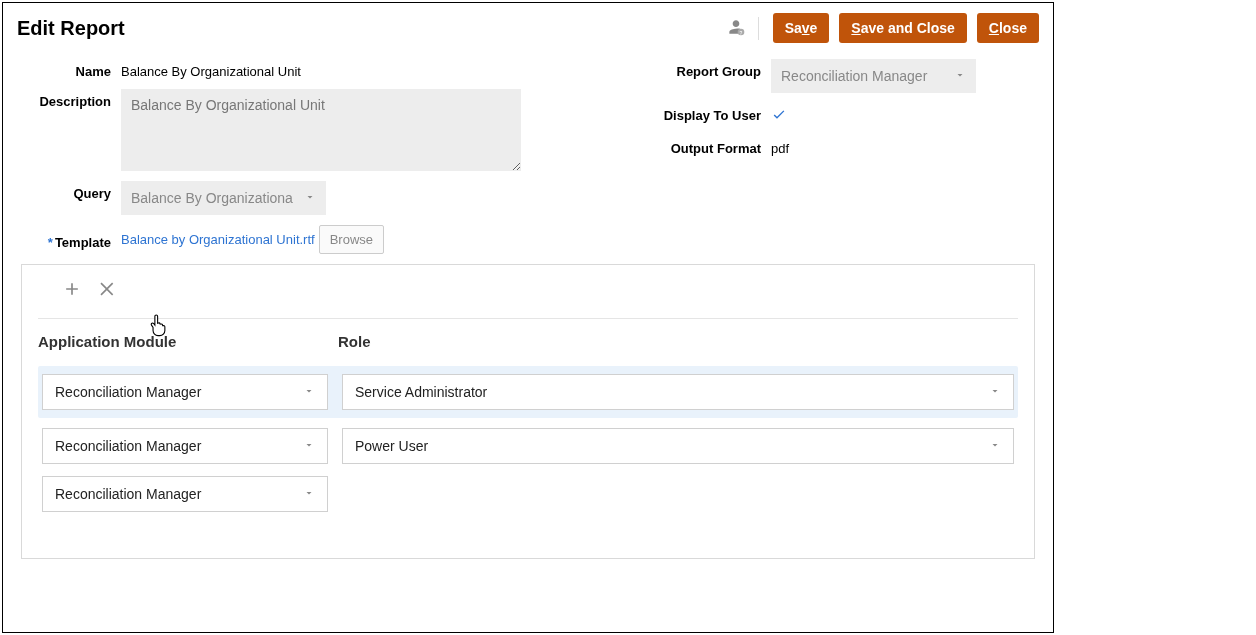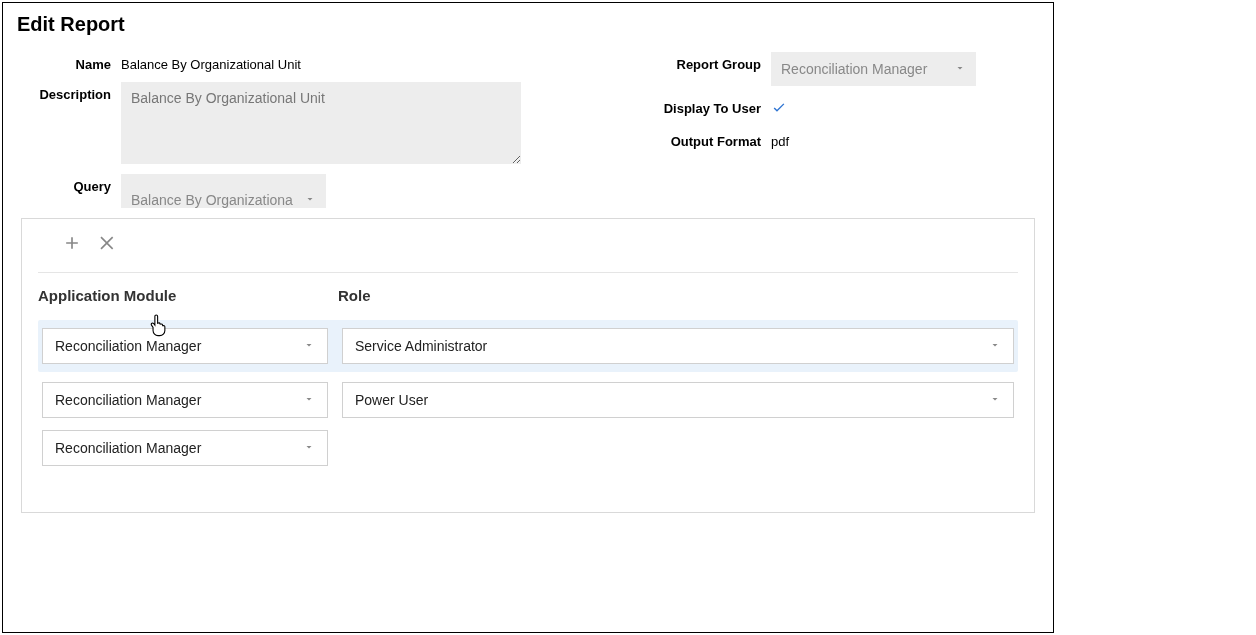--- a/index.html
+++ b/index.html
@@ -93,21 +93,21 @@
   .select-disabled {
     display: flex;
     align-items: center;
     justify-content: space-between;
     background: #ededed;
     height: 34px;
     padding: 0 10px;
     color: #888;
     font-size: 14px;
   }
-  .select-disabled.query { width: 205px; align-items: flex-end; }
+  .select-disabled.query { width: 205px; }
   .select-disabled.rg { width: 205px; }
   .chev svg { fill: #888; }
   .req { color: #2e74d2; font-weight: bold; margin-right: 2px; }
   .template-link { color: #2e74d2; font-size: 13px; }
   .browse-btn {
     border: 1px solid #ccc;
     background: #fafafa;
     color: #888;
     padding: 6px 10px;
     font-size: 13px;
@@ -181,40 +181,57 @@
   .dd.role { flex: 1; margin-right: 4px; }
   .dd .chev svg { fill: #888; }
 </style>
 </head>
 <body>
 
 <div class="frame">
 
   <div class="header">
     <div class="title">Edit Report</div>
+    <div class="header-right">
+      <span class="user-icon">
+        <svg width="20" height="20" viewBox="0 0 24 24">
+            <path fill="#888" d="M12 12c2.2 0 4-1.8 4-4s-1.8-4-4-4-4 1.8-4 4 1.8 4 4 4zm0 2c-2.7 0-8 1.3-8 4v2h12.2a5 5 0 0 1-.2-1.5c0-1.6.8-3 2-3.9C15.6 13.6 13.4 14 12 14z"></path>
+            <circle cx="18" cy="18" r="4" fill="#aaa"></circle>
+            <text x="18" y="21" font-size="6" text-anchor="middle" fill="#fff">?</text>
+          </svg>
+      </span>
+      <button class="btn"><span>Sa</span><span class="u">v</span><span>e</span></button>
+      <button class="btn"><span class="u">S</span><span>ave and Close</span></button>
+      <button class="btn"><span class="u">C</span><span>lose</span></button>
+    </div>
   </div>
 
   <div class="form-area">
     <div class="col-left">
       <div class="row">
         <div class="lbl">Name</div>
         <div class="val">Balance By Organizational Unit</div>
       </div>
       <div class="row">
         <div class="lbl">Description</div>
         <textarea class="desc-ta" style="">Balance By Organizational Unit</textarea>
       </div>
       <div class="row">
         <div class="lbl">Query</div>
         <div class="select-disabled query">
           <span>Balance By Organizationa</span>
           <span class="chev"><svg width="12" height="12" viewBox="0 0 24 24">
                 <path d="M7 10l5 5 5-5z"></path>
               </svg></span>
         </div>
+      </div>
+      <div class="row" style="align-items:center;">
+        <div class="lbl" style="width:100px;"><span class="req">*</span><span>Template</span></div>
+        <span class="template-link">Balance by Organizational Unit.rtf</span>
+        <button class="browse-btn">Browse</button>
       </div>
     </div>
 
     <div class="col-right">
       <div class="row">
         <div class="lbl r">Report Group</div>
         <div class="select-disabled rg">
           <span>Reconciliation Manager</span>
           <span class="chev"><svg width="12" height="12" viewBox="0 0 24 24">
                 <path d="M7 10l5 5 5-5z"></path>

